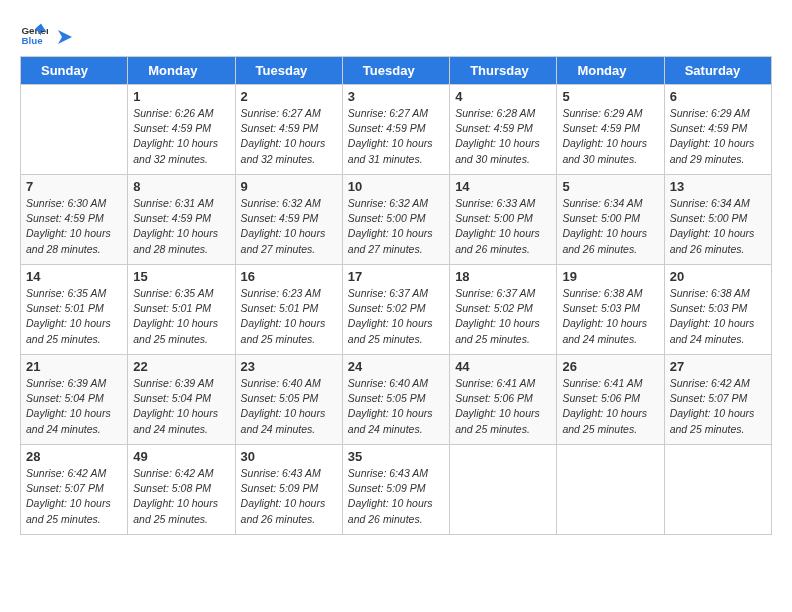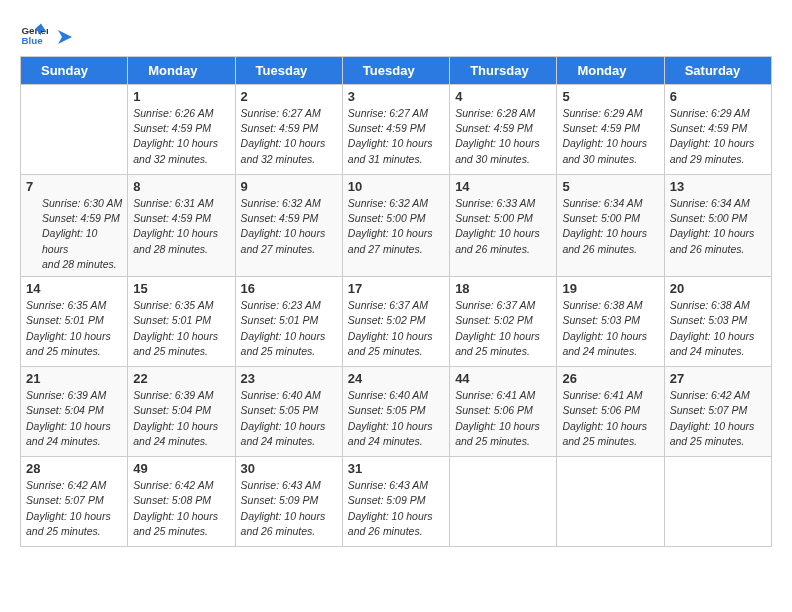--- a/index.html
+++ b/index.html
@@ -171,21 +171,21 @@
           <span class="day-num">6</span>
           <div class="day-info" style="white-space: pre-line;">Sunrise: 6:29 AM
 Sunset: 4:59 PM
 Daylight: 10 hours
 and 29 minutes.</div>
         </td>
       </tr>
       <tr>
         <td>
           <span class="day-num">7</span>
-          <div class="day-info" style="white-space: pre-line; margin-left: 16px;">Sunrise: 6:30 AM
+          <div class="day-info" style="white-space: pre-line;">Sunrise: 6:30 AM
 Sunset: 4:59 PM
 Daylight: 10 hours
 and 28 minutes.</div>
         </td>
         <td>
           <span class="day-num">8</span>
           <div class="day-info" style="white-space: pre-line;">Sunrise: 6:31 AM
 Sunset: 4:59 PM
 Daylight: 10 hours
 and 28 minutes.</div>
@@ -344,21 +344,21 @@
 and 25 minutes.</div>
         </td>
         <td>
           <span class="day-num">30</span>
           <div class="day-info" style="white-space: pre-line;">Sunrise: 6:43 AM
 Sunset: 5:09 PM
 Daylight: 10 hours
 and 26 minutes.</div>
         </td>
         <td>
-          <span class="day-num">31</span>
+          <span class="day-num">35</span>
           <div class="day-info" style="white-space: pre-line;">Sunrise: 6:43 AM
 Sunset: 5:09 PM
 Daylight: 10 hours
 and 26 minutes.</div>
         </td>
         <td class="empty-cell"></td>
         <td class="empty-cell"></td>
         <td class="empty-cell"></td>
       </tr>
     </tbody>

